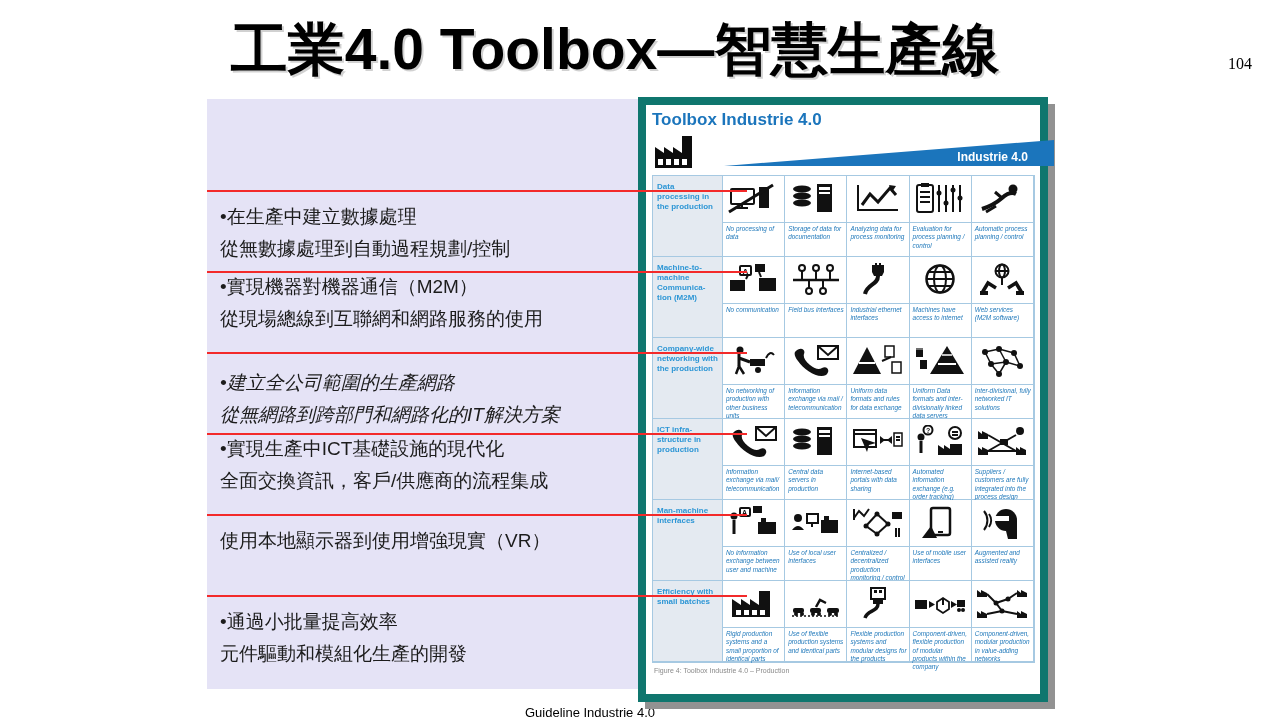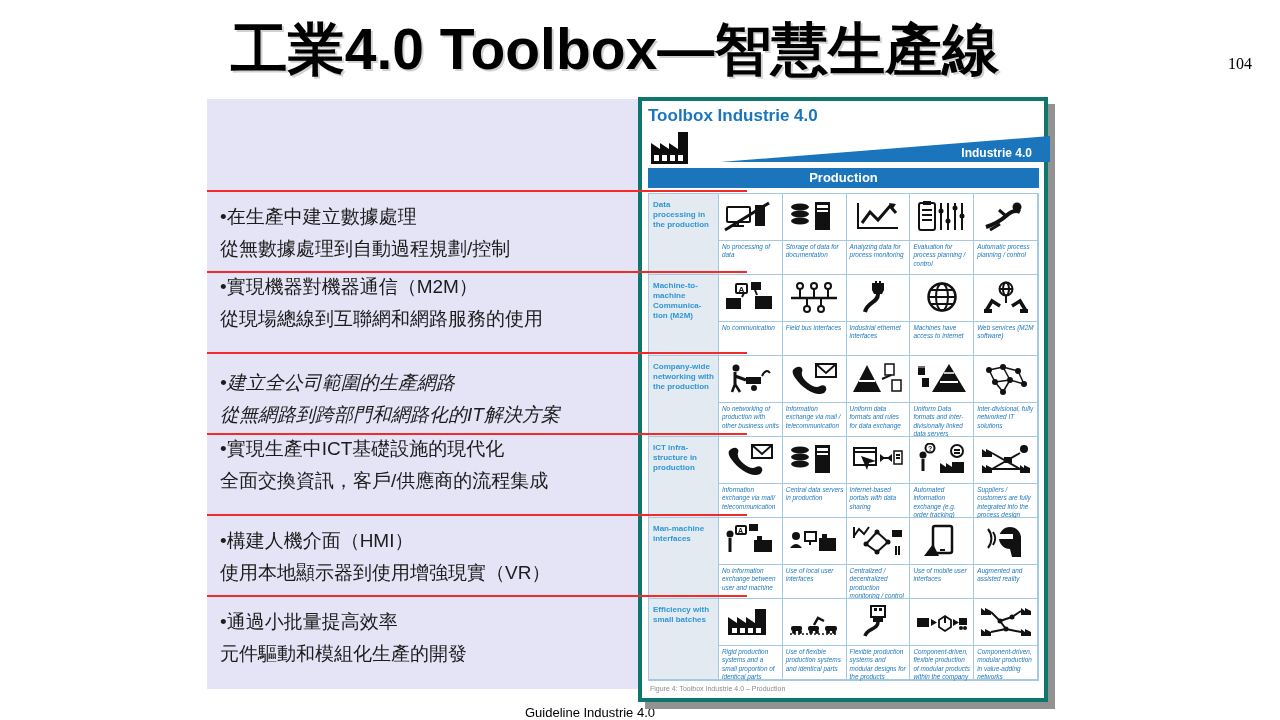--- a/index.html
+++ b/index.html
@@ -14,21 +14,21 @@
     font-size:16px;color:#000;}
 
   
   .panel{position:absolute;left:207px;top:92px;width:433px;height:590px;background:#e5e3f6;}
   .feature-row{position:absolute;left:0;width:100%;}
   .feature-row p{margin:0;padding:0 8px 0 13px;font-size:19px;color:#1c1c1c;line-height:32px;}
   .red-line{position:absolute;left:207px;width:540px;height:2px;background:#f32a2a;z-index:40;}
 
   
   .toolbox{position:absolute;left:638px;top:90px;width:410px;height:605px;margin:0;
-    box-sizing:border-box;background:#fff;border:4px solid #0f766e;
+    box-sizing:border-box;background:#fff;border:8px solid #0f766e;
     box-shadow:7px 7px 0 #929292;padding:5px 5px 2px 6px;z-index:20;}
   .tb-title{font-size:17px;font-weight:bold;color:#1b75bc;height:20px;line-height:20px;}
   .tb-band{position:relative;height:40px;}
   .tb-factory{position:absolute;left:1px;top:3px;}
   .tb-wedge{position:absolute;left:72px;right:0;bottom:2px;height:28px;}
   .wedge-label{position:absolute;right:7px;bottom:6px;color:#fff;font-weight:bold;font-size:12px;z-index:2;}
   .tb-bar{height:20px;margin-top:2px;background:#1b75bc;color:#fff;font-weight:bold;
     font-size:13px;text-align:center;line-height:20px;}
   .tb-table{margin-top:5px;display:grid;grid-template-columns:70px repeat(5,1fr);
     grid-auto-rows:81px;border:1px solid #a6c9e2;border-bottom:1px solid #a6c9e2;box-sizing:border-box;}
@@ -68,21 +68,20 @@
       </div>
       <div class="feature-row" style="top: 253px; height: 81px; padding-top: 15px; font-style: italic;">
         <p>•建立全公司範圍的生產網路</p>
         <p>從無網路到跨部門和網路化的IT解決方案</p>
       </div>
       <div class="feature-row" style="top: 334px; height: 81px; ">
         <p>•實現生產中ICT基礎設施的現代化</p>
         <p>全面交換資訊，客戶/供應商的流程集成</p>
       </div>
       <div class="feature-row" style="top: 415px; height: 81px; padding-top: 11px;">
-        <p>•構建人機介面（HMI）</p>
         <p>使用本地顯示器到使用增強現實（VR）</p>
       </div>
       <div class="feature-row" style="top: 496px; height: 94px; padding-top: 11px;">
         <p>•通過小批量提高效率</p>
         <p>元件驅動和模組化生產的開發</p>
       </div>
     </div>
   <div id="redlines">
       <div class="red-line" style="top: 183px; background: rgb(243, 42, 42);"></div>
       <div class="red-line" style="top: 264px; background: rgb(243, 42, 42);"></div>
@@ -100,21 +99,20 @@
         <rect x="5" y="26" width="5" height="6" fill="#fff"></rect>
         <rect x="13" y="26" width="5" height="6" fill="#fff"></rect>
         <rect x="21" y="26" width="5" height="6" fill="#fff"></rect>
         <rect x="29" y="26" width="5" height="6" fill="#fff"></rect>
       </svg>
       <svg class="tb-wedge" viewBox="0 0 330 28" preserveAspectRatio="none">
         <polygon points="0,26 330,0 330,26" fill="#1b75bc"></polygon>
       </svg>
       <span class="wedge-label">Industrie 4.0</span>
     </div>
-    <div class="tb-bar">Production</div>
     <div class="tb-table" id="tbtable">
         <div class="tb-label">Data processing in the production</div>
         <div class="tb-cell">
           <div class="icon-zone">
             <svg width="52" height="34" viewBox="0 0 52 34">
               <rect x="3" y="7" width="23" height="15" rx="1" class="s"></rect>
               <line x1="9" y1="26" x2="20" y2="26" class="s"></line>
               <line x1="14" y1="22" x2="14" y2="26" class="s"></line>
               <rect x="31" y="5" width="10" height="21" class="f"></rect>
               <line x1="1" y1="30" x2="45" y2="3" stroke="#111" stroke-width="3"></line>

